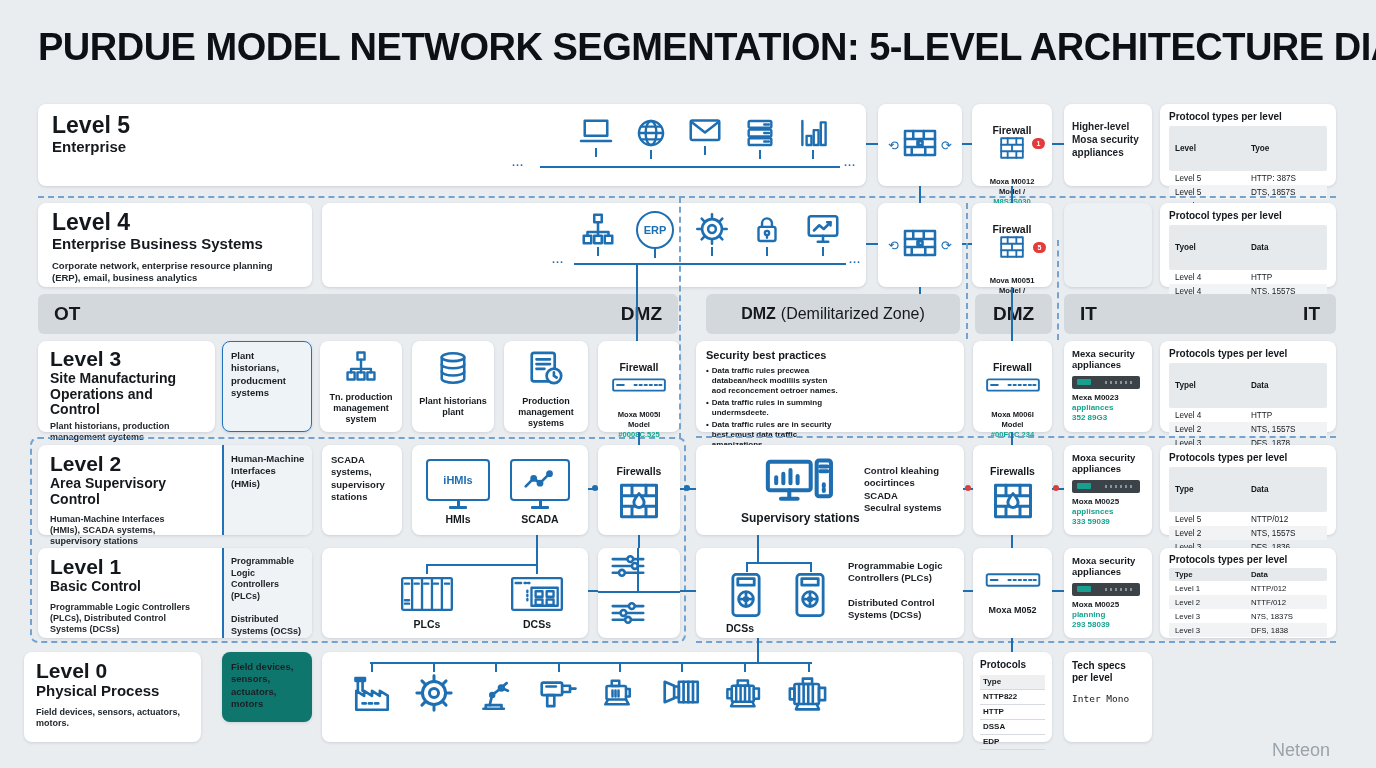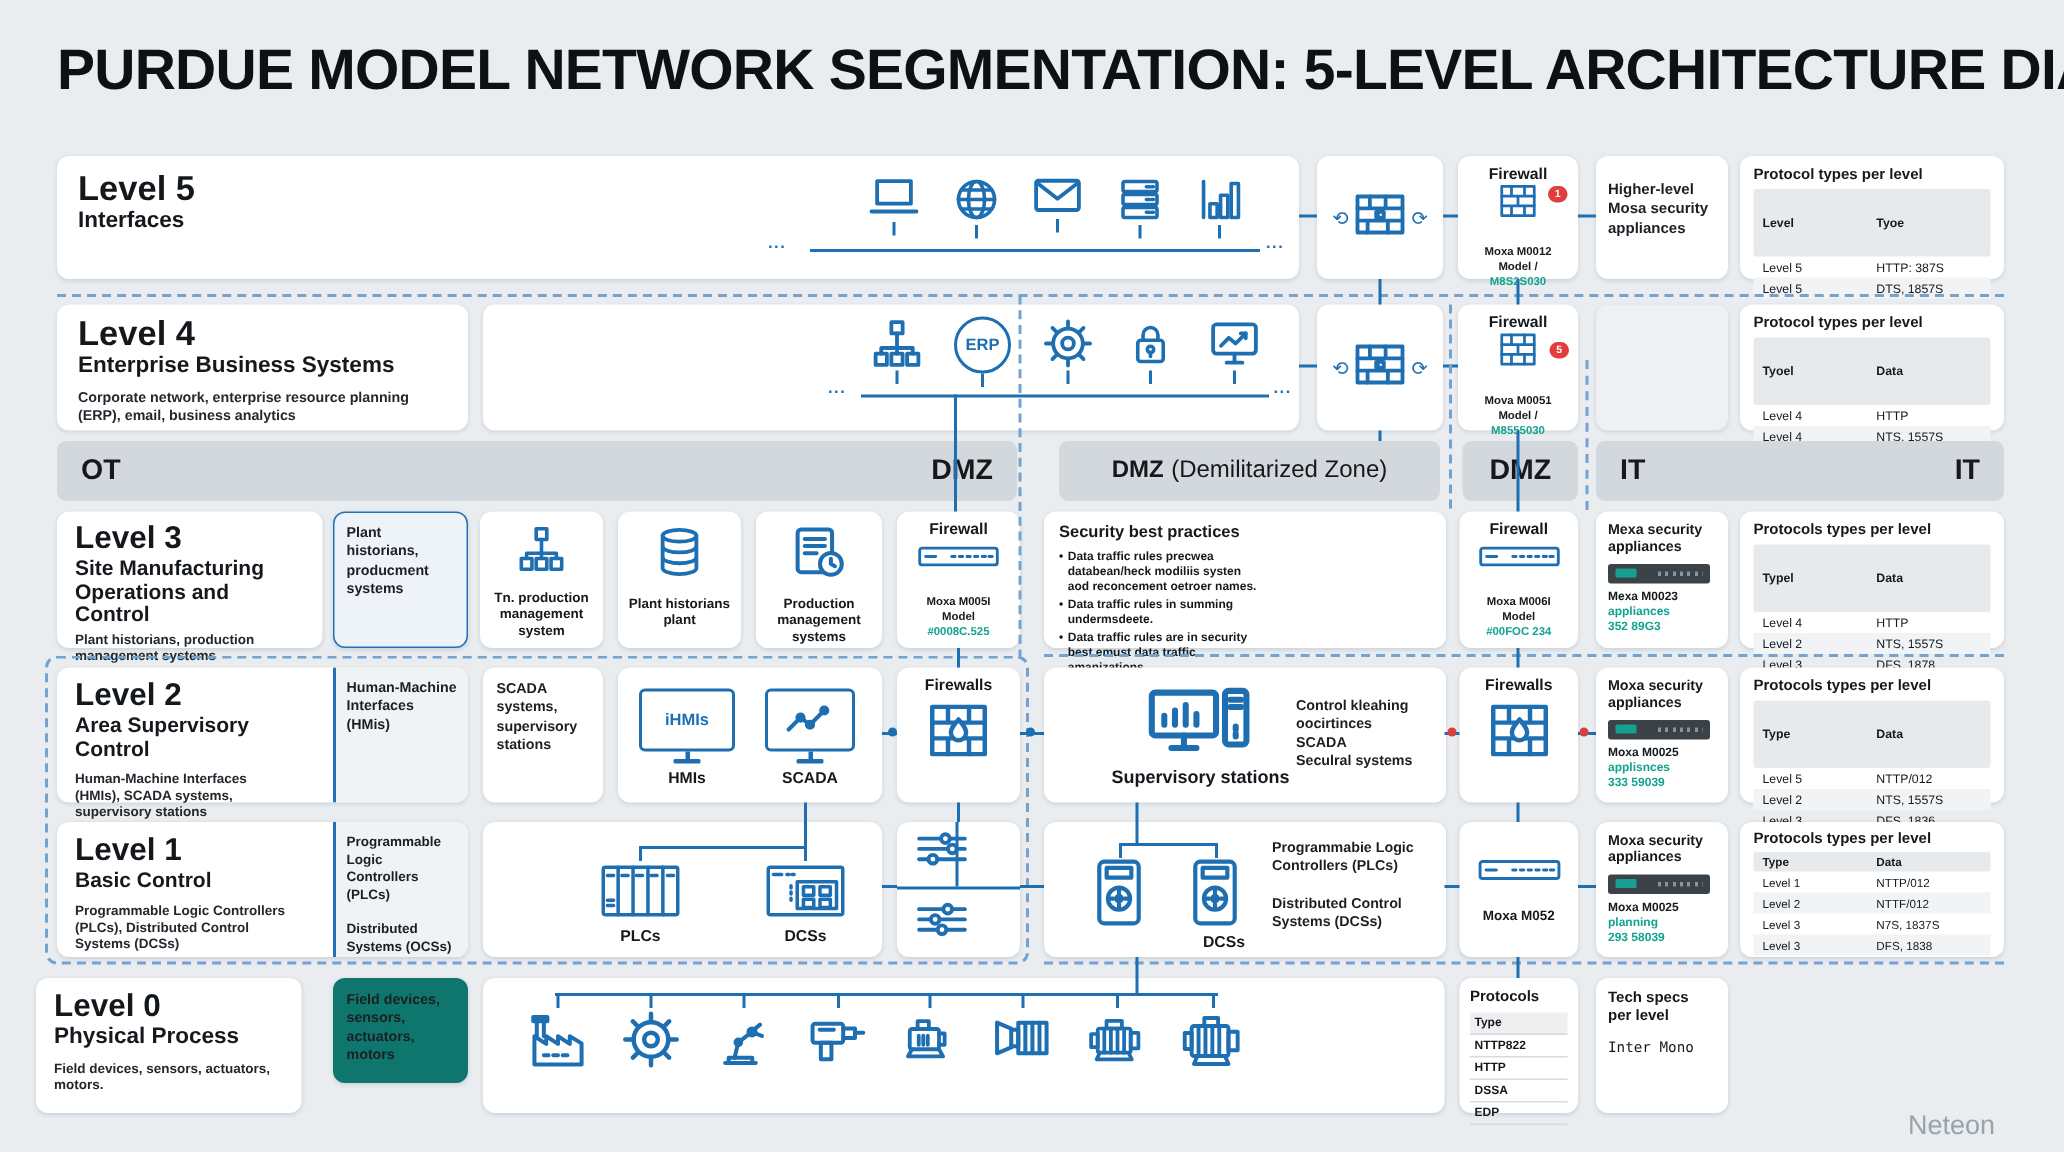--- a/index.html
+++ b/index.html
@@ -23,62 +23,62 @@
   .col{display:flex;flex-direction:column;align-items:center}
   .stem{width:2px;height:9px;background:#1e6eb2}
   .stemup{width:2px;height:10px;background:#1e6eb2}
   .hl{position:absolute;height:2px;background:#1e6eb2}
   .vl{position:absolute;width:2px;background:#1e6eb2}
   .dashv{position:absolute;width:0;border-left:2px dashed #74a3cf}
   .dashh{position:absolute;height:0;border-top:2px dashed #74a3cf}
   .dashrect{position:absolute;border:2px dashed #74a3cf;border-radius:8px}
   .dots{position:absolute;color:#1e6eb2;font-weight:800;font-size:11px;letter-spacing:1px}
   .dot{position:absolute;width:6px;height:6px;border-radius:50%}
-  .fw-label{font-size:10.5px;font-weight:800;text-align:center;margin-top:6px}
+  .fw-label{font-size:10.5px;font-weight:800;text-align:center;margin-top:20px}
   .fw-model{font-size:7.6px;font-weight:700;text-align:center;line-height:1.3;margin-top:17px}
   .teal{color:#14a38e}
   .badge{position:absolute;background:#e23c3c;color:#fff;font-size:7px;font-weight:700;border-radius:7px;min-width:13px;height:11px;display:flex;align-items:center;justify-content:center}
   .ptable-title{font-size:10px;font-weight:800;margin:7px 9px 4px}
   .ptable{margin:0 9px;font-size:8.2px}
   .thead{display:flex;background:#e7eaed;padding:18px 6px;font-weight:700;border-radius:2px}
   .thead span:first-child{width:52%}
   .trow{display:flex;padding:2.5px 6px}
   .trow span:first-child{width:52%}
   .tz .trow:nth-child(even){background:#f1f3f5}
   .cardlabel{font-size:9px;font-weight:700;text-align:center;line-height:1.2;margin-top:5px}
   .app-title{font-size:9.5px;font-weight:800;line-height:1.15;margin:8px 8px 5px}
   .app-model{font-size:8px;font-weight:700;line-height:1.25;margin:4px 8px 0}
   .device{position:relative;width:68px;height:13px;background:#3b4248;border-radius:2px;margin:0 8px}
   .device .chip{position:absolute;left:5px;top:3.5px;width:14px;height:6px;background:#17a08f;border-radius:1px}
   .device .vents{position:absolute;right:5px;top:5px;width:30px;height:3px;background:repeating-linear-gradient(90deg,#8b949a 0 2px,transparent 2px 5px)}
   .mon{border:2.5px solid #1e6eb2;border-radius:4px;background:#fff;display:flex;align-items:center;justify-content:center}
   .mon-neck{width:3px;height:5px;background:#1e6eb2}
   .mon-base{width:18px;height:3px;background:#1e6eb2;border-radius:1px}
   .hmi-text{font-size:11px;font-weight:800;color:#1e6eb2}
-  .iconlbl{font-size:10.5px;font-weight:800;margin-top:4px;text-align:right}
+  .iconlbl{font-size:10.5px;font-weight:800;margin-top:4px;text-align:left}
   .blist{margin:3px 10px 0;font-size:8px;font-weight:600;line-height:1.25}
   .blist .trow{display:flex;padding:1px 0}
   .blist .trow::before{content:"• ";margin-right:3px}
   .plist{margin:0 7px;font-size:8px;font-weight:600}
   .plist .trow{border-bottom:1px solid #d7dbdf;padding:2.5px 3px}
   .plist .trow:first-child{background:#edeff1;font-weight:700}
   .mono{font-family:"DejaVu Sans Mono",monospace;font-size:9.5px;margin:10px 8px 0}
   .watermark{position:absolute;left:1272px;top:740px;font-size:18px;color:#9aa3ab;font-weight:500}
 </style>
 </head>
 <body>
 
 <div class="stage">
 
   <div class="title">PURDUE MODEL NETWORK SEGMENTATION: 5-LEVEL ARCHITECTURE DIAGRAM</div>
 
   <div class="card" style="left:38px;top:104px;width:828px;height:82px">
     <div class="pad">
       <div class="lv-name">Level 5</div>
-      <div class="lv-title">Interfaces</div>
+      <div class="lv-title">Enterprise</div>
     </div>
     <span class="dots" style="left:474px;top:52px">...</span>
     <div class="hl" style="left:502px;top:62px;width:300px"></div>
     <span class="dots" style="left:806px;top:52px">...</span>
     <div style="position:absolute;left:540px;top:12px;width:252px;display:flex;justify-content:space-between">
       <div class="col">
           <svg class="ic" width="36" height="32" viewBox="0 0 24 21">
             <path d="M4.5 3h15v10h-15z M2 16.5h20"></path>
           </svg>
           <div class="stem"></div>

